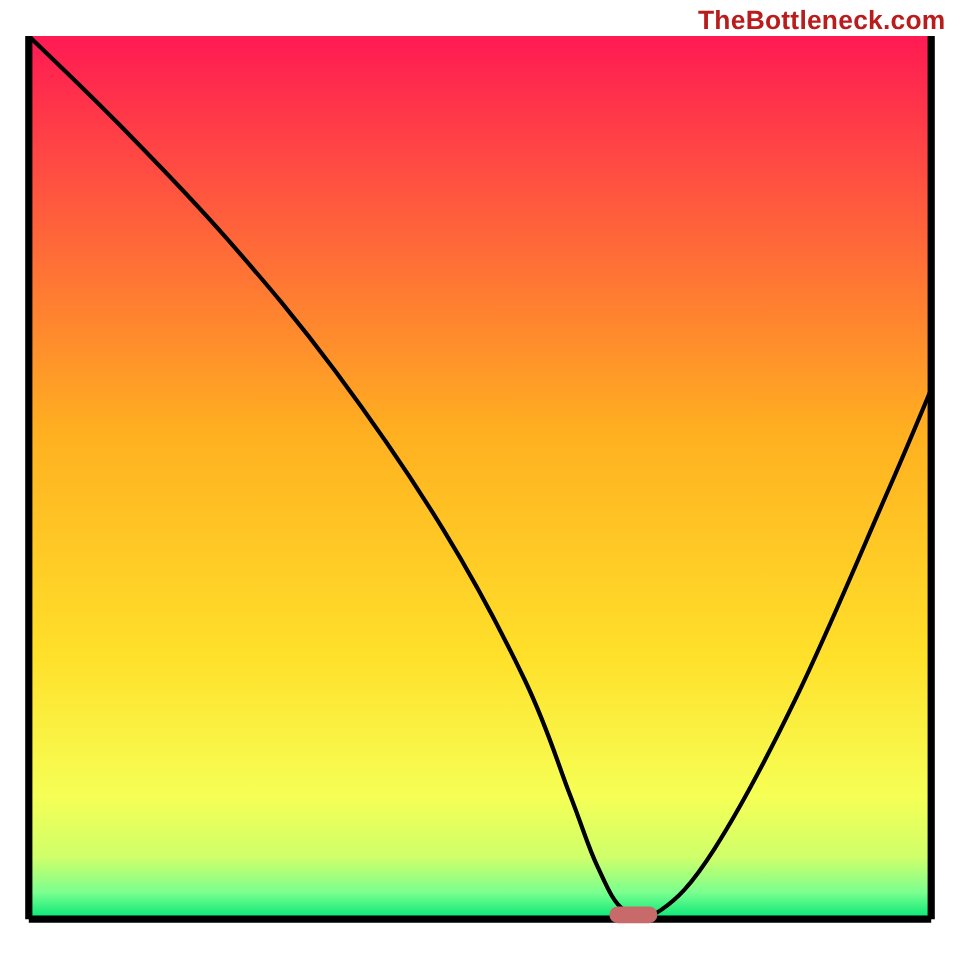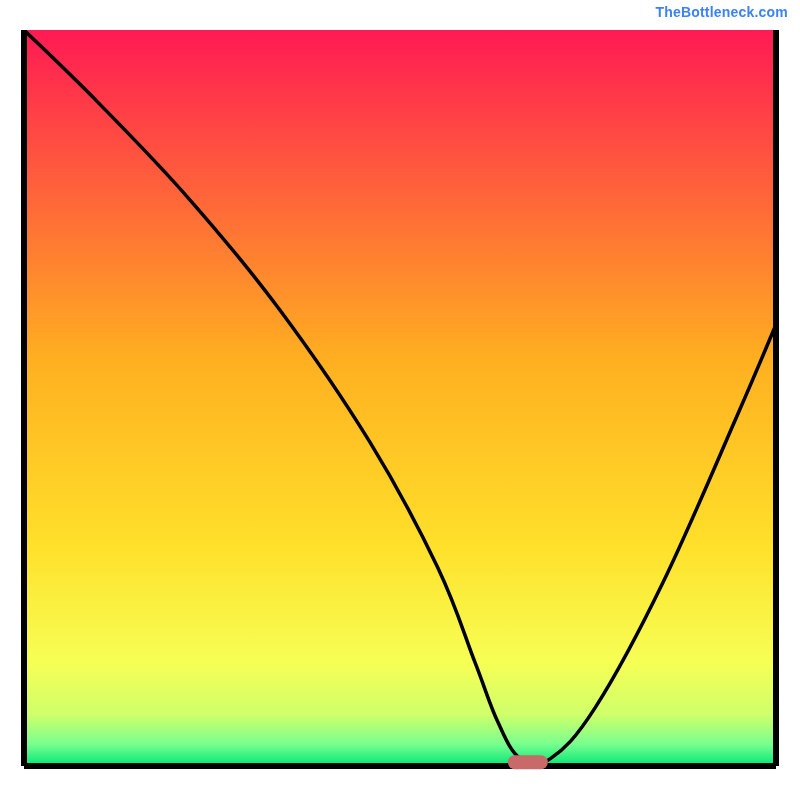--- a/index.html
+++ b/index.html
@@ -12,23 +12,23 @@
   }
   .container {
     position: relative;
     width: 800px;
     height: 800px;
   }
   .watermark {
     position: absolute;
     top: 4px;
     right: 12px;
-    font-size: 14px;
+    font-size: 22px;
     font-weight: 600;
-    color: #3b82f6;
+    color: #b91c1c;
     letter-spacing: 0.2px;
   }
   svg {
     display: block;
   }
 </style>
 </head>
 <body>
 
 <div class="container">

